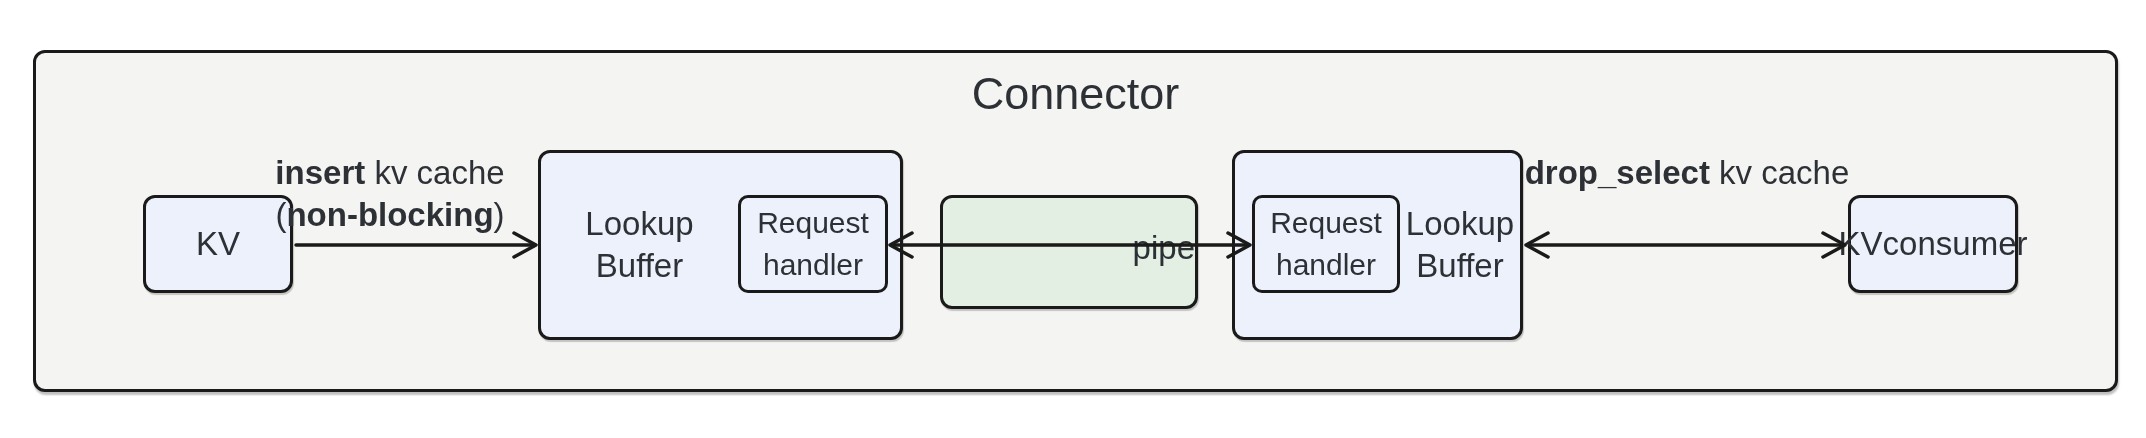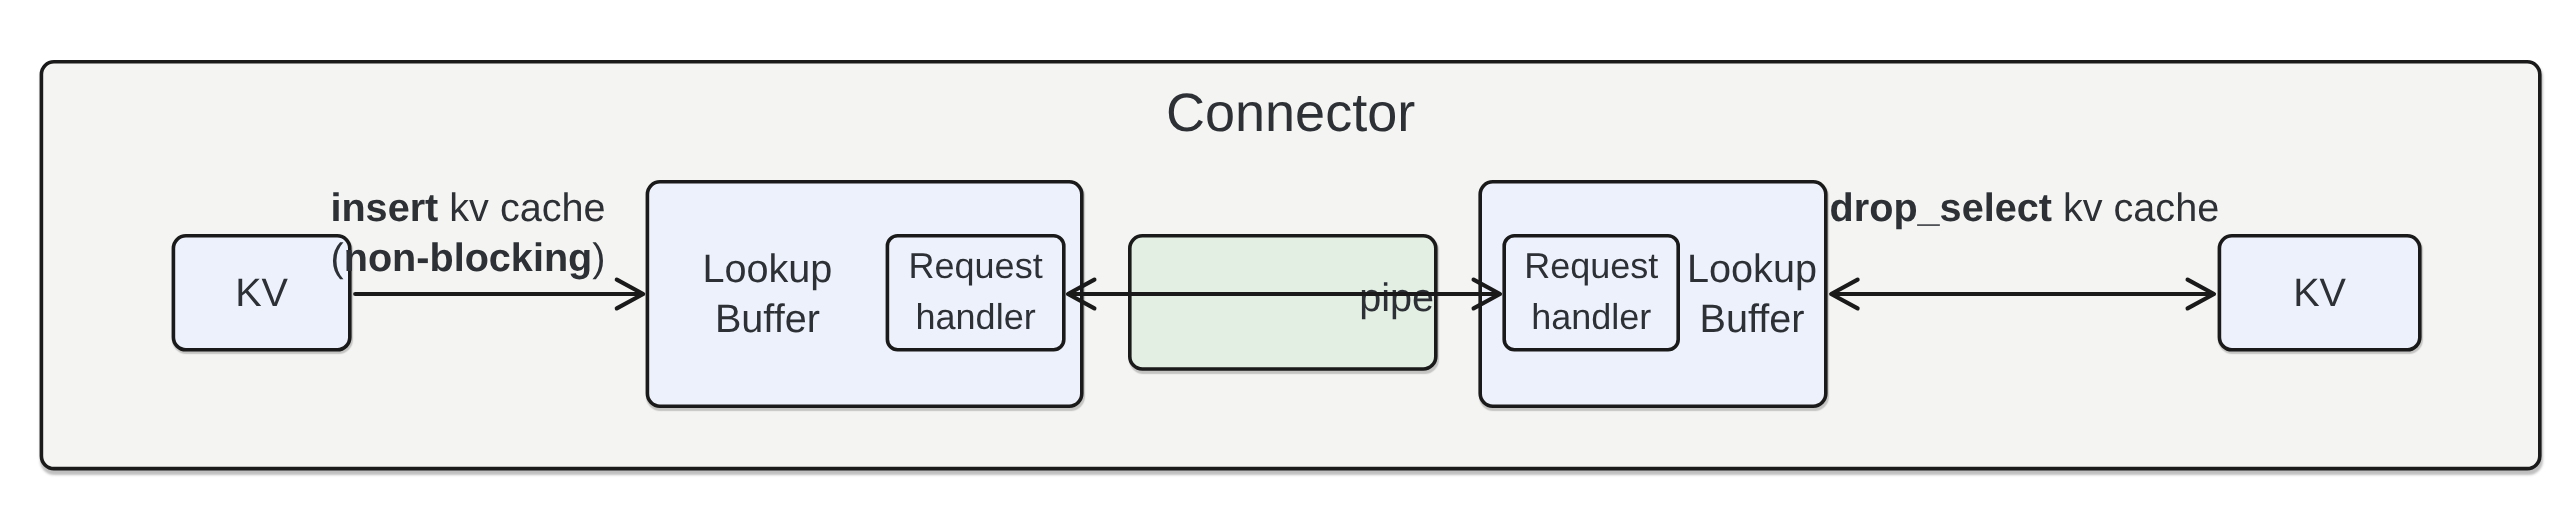--- a/index.html
+++ b/index.html
@@ -137,20 +137,21 @@
     <span>handler</span>
   </div>
   <div class="bufname">
     <span>Lookup</span>
     <span>Buffer</span>
   </div>
 </div>
 
 <div class="node kv-consumer">
   <span>KV</span>
+  <span>consumer</span>
 </div>
 
 <svg class="edges" viewBox="0 0 2146 438">
 
   <path d="M296 245 H533"></path>
   <path d="M514 233 L536 245 L514 257"></path>
 
   <path d="M893 245 H1247"></path>
   <path d="M912 233 L890 245 L912 257"></path>
   <path d="M1228 233 L1250 245 L1228 257"></path>

